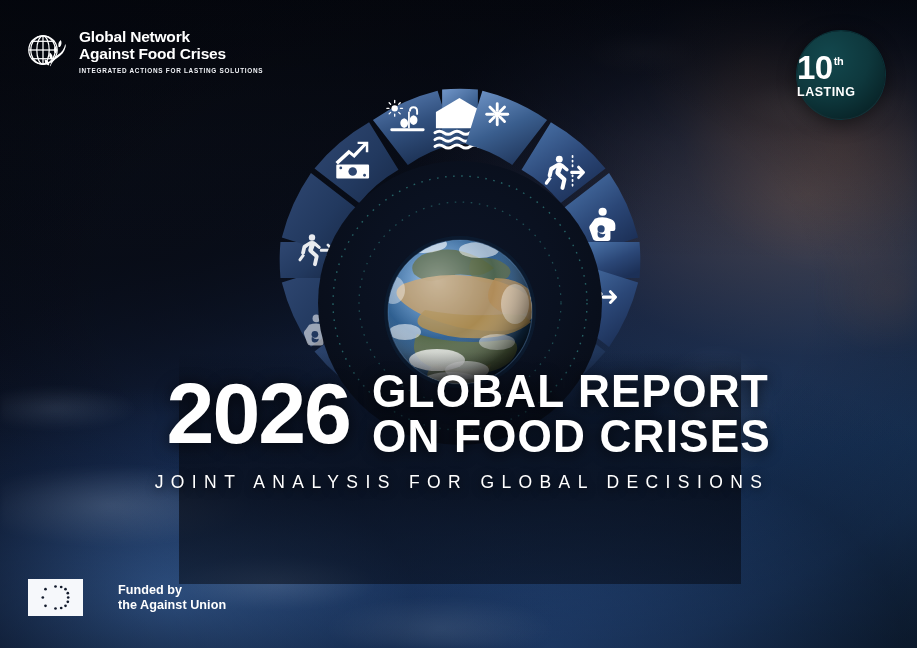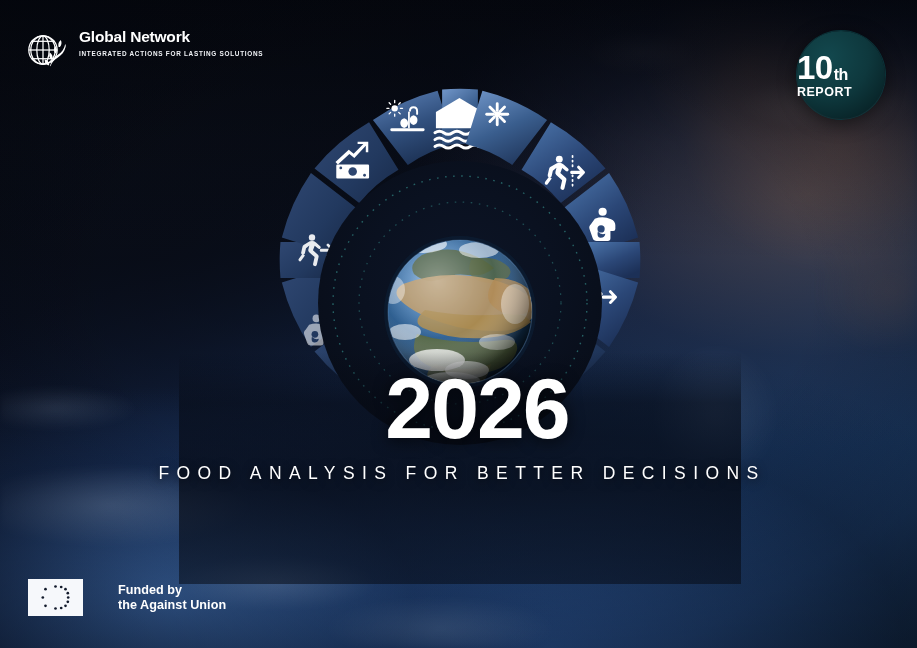--- a/index.html
+++ b/index.html
@@ -64,21 +64,21 @@
   #edition-badge{
     position:absolute;left:797px;top:31px;width:88px;height:88px;border-radius:50%;
     background:radial-gradient(circle at 36% 30%, #13484e 0%, #0e383d 48%, #082428 80%, #051a1d 100%);
     box-shadow:0 0 0 1px rgba(10,60,66,.8), 0 4px 18px rgba(0,0,0,.55);
     display:flex;flex-direction:column;align-items:flex-start;justify-content:center;
   }
   .badge-num{
     color:#fff;font-weight:bold;font-size:33px;line-height:31px;letter-spacing:-.5px;
     display:flex;align-items:flex-start;
   }
-  .badge-ord{font-size:16px;line-height:15px;font-weight:bold;margin-top:15px;margin-left:1px;}
+  .badge-ord{font-size:11px;line-height:15px;font-weight:bold;margin-top:2px;margin-left:1px;}
   .badge-ed{
     color:#fff;font-weight:bold;font-size:12.5px;line-height:13px;letter-spacing:.5px;margin-top:3px;
   }
 
   
   #wheel{position:absolute;left:179px;top:22px;width:562px;height:562px;}
   #wheel svg{display:block;width:100%;height:100%;}
 
   
   #title-block{position:absolute;left:0;top:366px;width:917px;}
@@ -130,30 +130,31 @@
       <g fill="#ffffff">
         <path d="M24.5 38.5 c-2.6 -1.2 -4 -3.6 -3.9 -6.3 c2.6 0.6 4.3 2.6 4.6 5.2 z"></path>
         <path d="M27.2 32.4 c-2.0 -1.9 -2.6 -4.6 -1.5 -7.0 c2.3 1.4 3.3 3.9 2.8 6.4 z"></path>
         <path d="M31.0 26.3 c-1.5 -2.3 -1.4 -5.1 0.3 -7.2 c1.8 2.0 2.1 4.7 1.0 7.0 z"></path>
         <path d="M34.6 20.0 c-0.8 -2.6 0.0 -5.3 2.2 -6.9 c1.2 2.4 0.8 5.1 -0.9 7.0 z"></path>
         <path d="M26.0 38.9 c1.0 -4.6 3.9 -8.6 7.9 -11.1 c4.0 -2.5 6.5 -6.3 7.3 -10.9 c0.6 1.0 0.7 2.0 0.4 3.2 c-1.1 4.6 -3.9 8.2 -8.0 10.6 c-3.6 2.1 -6.0 5.0 -7.1 8.6 z"></path>
       </g>
     </svg>
     <div class="txt">
       <div class="logo-l1">Global Network</div>
+      <div class="logo-l2">Against Food Crises</div>
       <div class="logo-tag">INTEGRATED ACTIONS FOR LASTING SOLUTIONS</div>
     </div>
   </div>
 
   <div id="edition-badge">
     <div class="badge-num">
       <span>10</span>
         <span class="badge-ord">th</span>
     </div>
-    <div class="badge-ed">REPORT</div>
+    <div class="badge-ed">LASTING</div>
   </div>
 
   <div id="wheel">
     <svg viewBox="0 0 562 562">
       <defs>
 
         <linearGradient id="segA" x1="0" y1="0" x2="0.4" y2="1">
           <stop offset="0" stop-color="#5d82b8"></stop>
             <stop offset="55%" stop-color="#32517f"></stop>
             <stop offset="1" stop-color="#1e3458"></stop>
@@ -431,22 +432,26 @@
         <circle cx="281" cy="290" r="72" fill="none" stroke="rgba(150,200,255,.22)" stroke-width="1.2"></circle>
       </g>
 
       <rect x="0" y="330" width="562" height="232" fill="url(#dimGrad)"></rect>
     </svg>
   </div>
 
   <div id="title-block">
     <div class="title-row">
       <div class="t-year">2026</div>
+      <div class="t-main">
+        <div class="t-l1">GLOBAL REPORT</div>
+        <div class="t-l2">ON FOOD CRISES</div>
+      </div>
     </div>
-    <div class="t-sub">FOOD ANALYSIS FOR BETTER DECISIONS</div>
+    <div class="t-sub">JOINT ANALYSIS FOR GLOBAL DECISIONS</div>
   </div>
 
   <div id="eu-logo">
     <svg id="eu-flag" viewBox="0 0 55 37">
       <rect x="0" y="0" width="55" height="37" fill="#f6f8fb"></rect>
       <g fill="#121a2b">
         <circle cx="27.5" cy="7.5" r="1.35"></circle>
         <circle cx="37.5" cy="10.2" r="1.35"></circle>
         <circle cx="40.2" cy="18.5" r="1.35"></circle>
         <circle cx="37.5" cy="26.8" r="1.35"></circle>

